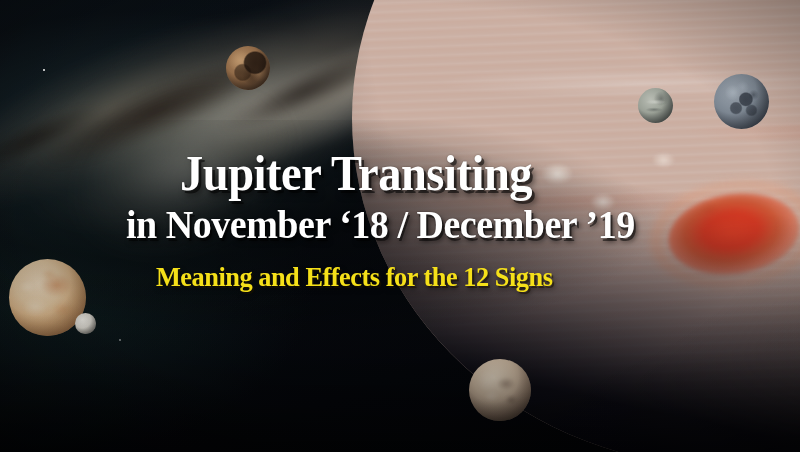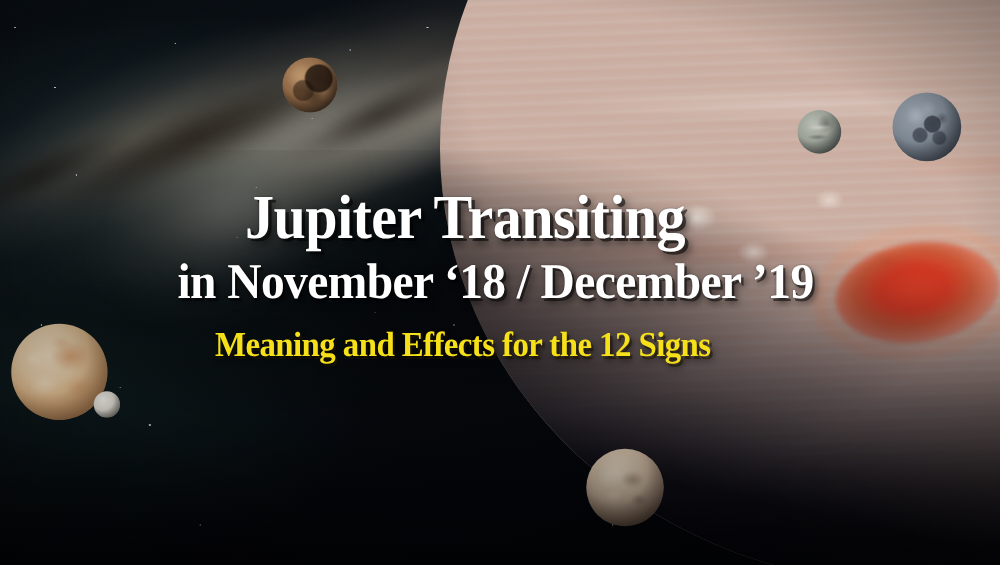--- a/index.html
+++ b/index.html
@@ -301,21 +301,20 @@
     left: 0; top: 120px; width: 700px; height: 210px;
     background: radial-gradient(ellipse 70% 70% at 38% 50%, rgba(0,0,0,0.42) 0%, rgba(0,0,0,0.18) 55%, rgba(0,0,0,0) 80%);
     pointer-events: none;
   }
 
   
   #headline {
     position: absolute;
     left: 0; top: 0; width: 729px; height: 452px;
     pointer-events: none;
-    margin-left: 16px;
   }
   .tline {
     position: absolute;
     white-space: nowrap;
     font-family: "Liberation Serif", "DejaVu Serif", serif;
     font-weight: bold;
     letter-spacing: -0.5px;
   }
   #title-line1 {
     left: 180px; top: 147px;

